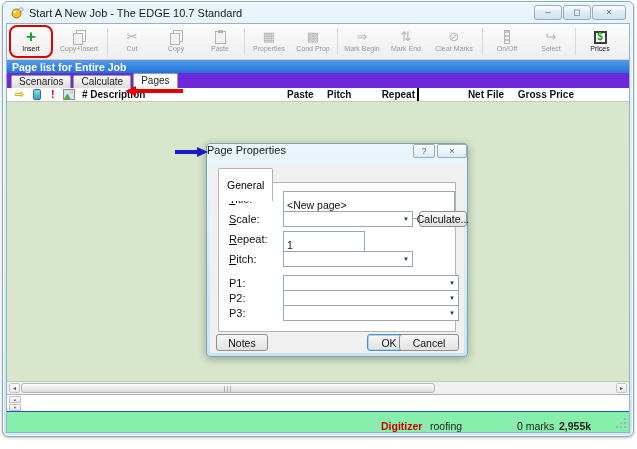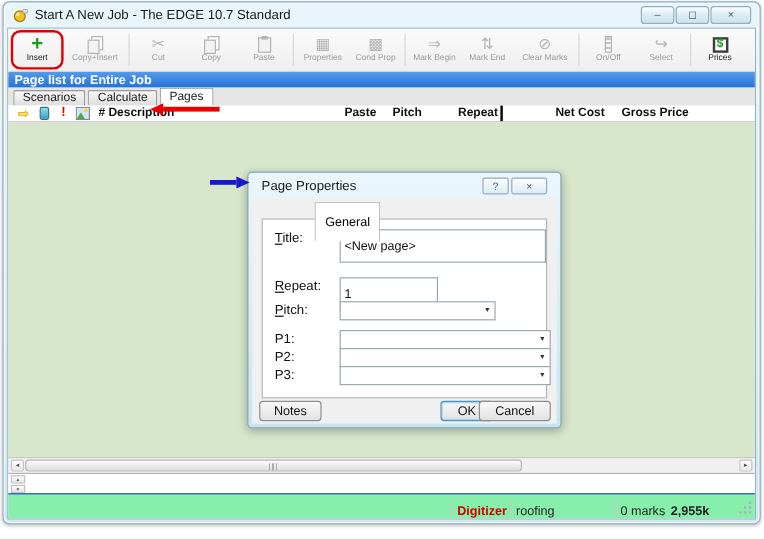--- a/index.html
+++ b/index.html
@@ -53,21 +53,21 @@
   .ic-price { width:13px; height:13px; border:2px solid #3c3c3c; background:#fff;
     display:flex; align-items:center; justify-content:center;
     font-size:10px; font-weight:bold; color:#12a012; line-height:1; }
 
   
   .bluebar { height:13px; background:linear-gradient(180deg,#569ae8,#2273d8);
     color:#fff; font-size:10.5px; font-weight:bold; display:flex; align-items:center;
     padding-left:5px; flex:0 0 auto; }
 
   
-  .tabrow { height:15px; background:#e5e5e5; display:flex; align-items:flex-end;
+  .tabrow { height:15px; background:#6d28d9; display:flex; align-items:flex-end;
     padding-left:4px; flex:0 0 auto; position:relative; }
   .tab { font-size:10px; padding:0 7px 1px; margin-right:2px; height:13px;
     border:1px solid #9a9a9a; border-bottom:none; border-radius:2px 2px 0 0;
     background:linear-gradient(180deg,#f8f8f8,#dedede); color:#222;
     display:flex; align-items:center; }
   .tab.active { background:#fff; height:15px; font-weight:normal; position:relative; z-index:2; }
 
   
   .gridheader { height:14px; background:#fff; border-bottom:1px solid #c6c6c6;
     position:relative; flex:0 0 auto; font-size:10px; font-weight:bold; color:#111; }
@@ -106,31 +106,31 @@
   .s-marks { width:42px; text-align:right; }
   .s-mem { width:52px; font-weight:bold; }
   .grip { position:absolute; right:3px; bottom:4px; width:2px; height:2px; background:#a8b4ba;
     box-shadow:-4px 0 0 #a8b4ba, -8px 0 0 #a8b4ba, 0 -4px 0 #a8b4ba, -4px -4px 0 #a8b4ba, 0 -8px 0 #a8b4ba; }
 
   
   .dialog { position:absolute; left:206px; top:143px; width:262px; height:214px;
     border:1px solid #7fa4b4; border-radius:4px;
     background:linear-gradient(180deg,#eaf6fb,#c6e5f2);
     box-shadow:0 2px 8px rgba(0,0,0,.3); z-index:10; }
-  .dlg-titlebar { height:21px; display:flex; align-items:center; padding:0 11px; gap:12px; }
+  .dlg-titlebar { height:21px; display:flex; align-items:flex-start; padding:0 0; gap:12px; }
   .dlg-title { font-size:11px; color:#1a1a1a; }
   .dlg-btns { margin-left:auto; display:flex; gap:2px; }
   .dlg-btn { width:22px; height:14px; border:1px solid #93aebc; border-radius:2px;
     background:linear-gradient(180deg,#fdfeff,#dcebf4);
     display:flex; align-items:center; justify-content:center; font-size:9px; color:#3a6e96; }
   .dlg-btn.wide { width:30px; color:#55707c; }
   .dlg-body { position:absolute; left:3px; right:3px; top:21px; bottom:3px; background:#f0f0f0; }
   .tab-general { position:absolute; left:8px; top:3px; height:15px; padding:16px 8px;
     background:#fff; border:1px solid #b4b4b4; border-bottom:none; border-radius:2px 2px 0 0;
-    font-size:10.5px; display:flex; align-items:center; z-index:2;margin-left:44px; }
+    font-size:10.5px; display:flex; align-items:center; z-index:2; }
   .tab-panel { position:absolute; left:8px; right:8px; top:17px; height:150px;
     background:#fff; border:1px solid #b4b4b4; }
   .frow { position:absolute; left:0; right:0; height:16px; font-size:11px; }
   .frow label { position:absolute; left:10px; top:2px; color:#111; }
   .tbox { position:absolute; height:28px; border:1px solid #9aa8b0; background:#fff;
     font-size:10.5px; font-family:"Liberation Sans", sans-serif; padding:0 3px; color:#111; }
   .combo { position:absolute; height:16px; border:1px solid #9aa8b0; background:#fff; }
   .combo .arr { position:absolute; right:3px; top:4px; font-size:6px; color:#333; }
   .btn { border:1px solid #8e8e8e; border-radius:3px; font-size:10.5px; color:#111;
     background:linear-gradient(180deg,#f7f7f7,#e2e2e2);
@@ -262,21 +262,21 @@
           <rect x="0.5" y="0.5" width="11" height="10" fill="#cfe6f8" stroke="#8a8a8a"></rect>
           <circle cx="8.5" cy="3" r="1.6" fill="#f5d44a"></circle>
           <path d="M0.5 10.5 L4.5 4.5 L8 10.5 Z" fill="#5aa34c"></path>
         </svg>
       </span>
       <span class="gh" style="left:75px;"># Description</span>
       <span class="gh" style="left:280px;">Paste</span>
       <span class="gh" style="left:320px;">Pitch</span>
       <span class="gh r" style="left:360px; width:48px;">Repeat</span>
       <span class="col-divider"></span>
-      <span class="gh r" style="left:440px; width:57px;">Net Cost</span>
+      <span class="gh r" style="left:440px; width:57px;">Net File</span>
       <span class="gh r" style="left:499px; width:68px;">Gross Price</span>
     </div>
 
     <div class="content"></div>
 
     <div class="hscroll">
       <div class="harrow left">
           <span>◄</span>
         </div>
       <div class="hthumb"></div>
@@ -323,20 +323,27 @@
   </div>
   <div class="dlg-body">
     <div class="tab-general">General</div>
     <div class="tab-panel">
 
       <div class="frow" style="top:8px;">
         <label><u>T</u>itle:</label>
         <input class="tbox" style="left: 64px; width: 172px;" value="&lt;New page&gt;">
       </div>
 
+      <div class="frow" style="top:28px;">
+        <label><u>S</u>cale:</label>
+        <div class="combo" style="left:64px; width:130px;">
+          <span class="arr">▼</span>
+        </div>
+        <div class="btn calc-btn">Calculate...</div>
+      </div>
 
       <div class="frow" style="top:48px;">
         <label><u>R</u>epeat:</label>
         <input class="tbox" style="left: 64px; width: 82px;" value="1">
       </div>
 
       <div class="frow" style="top:68px;">
         <label><u>P</u>itch:</label>
         <div class="combo" style="left:64px; width:130px;">
           <span class="arr">▼</span>

